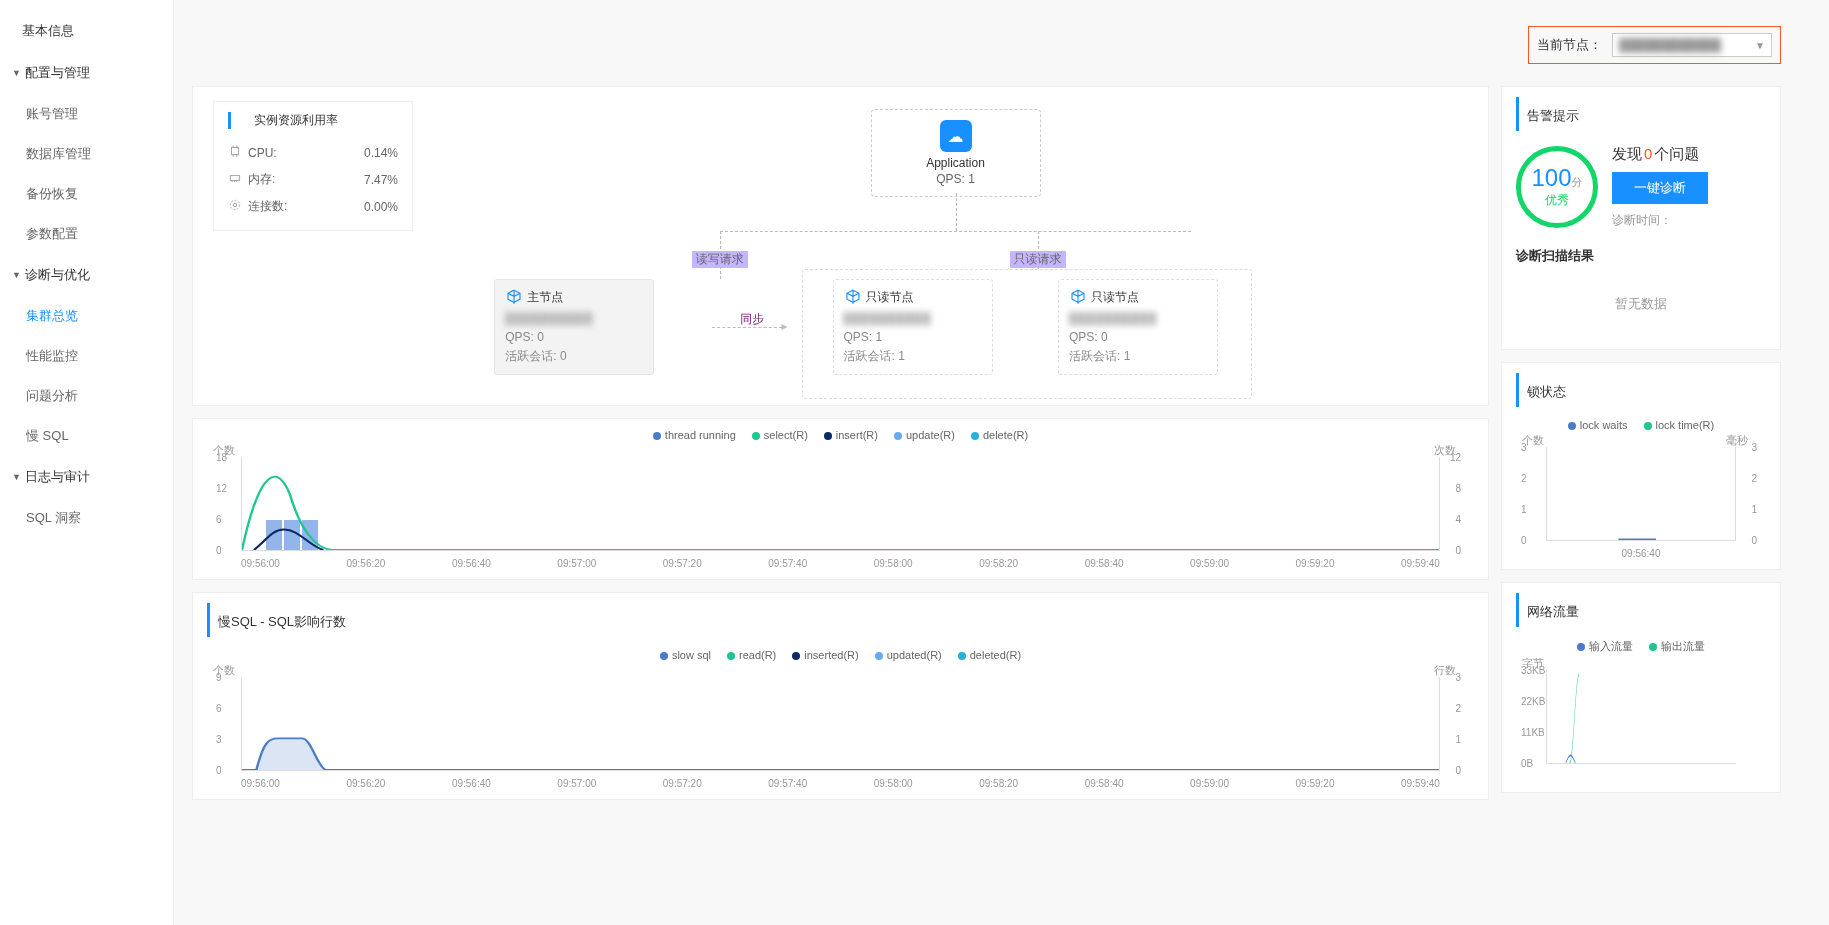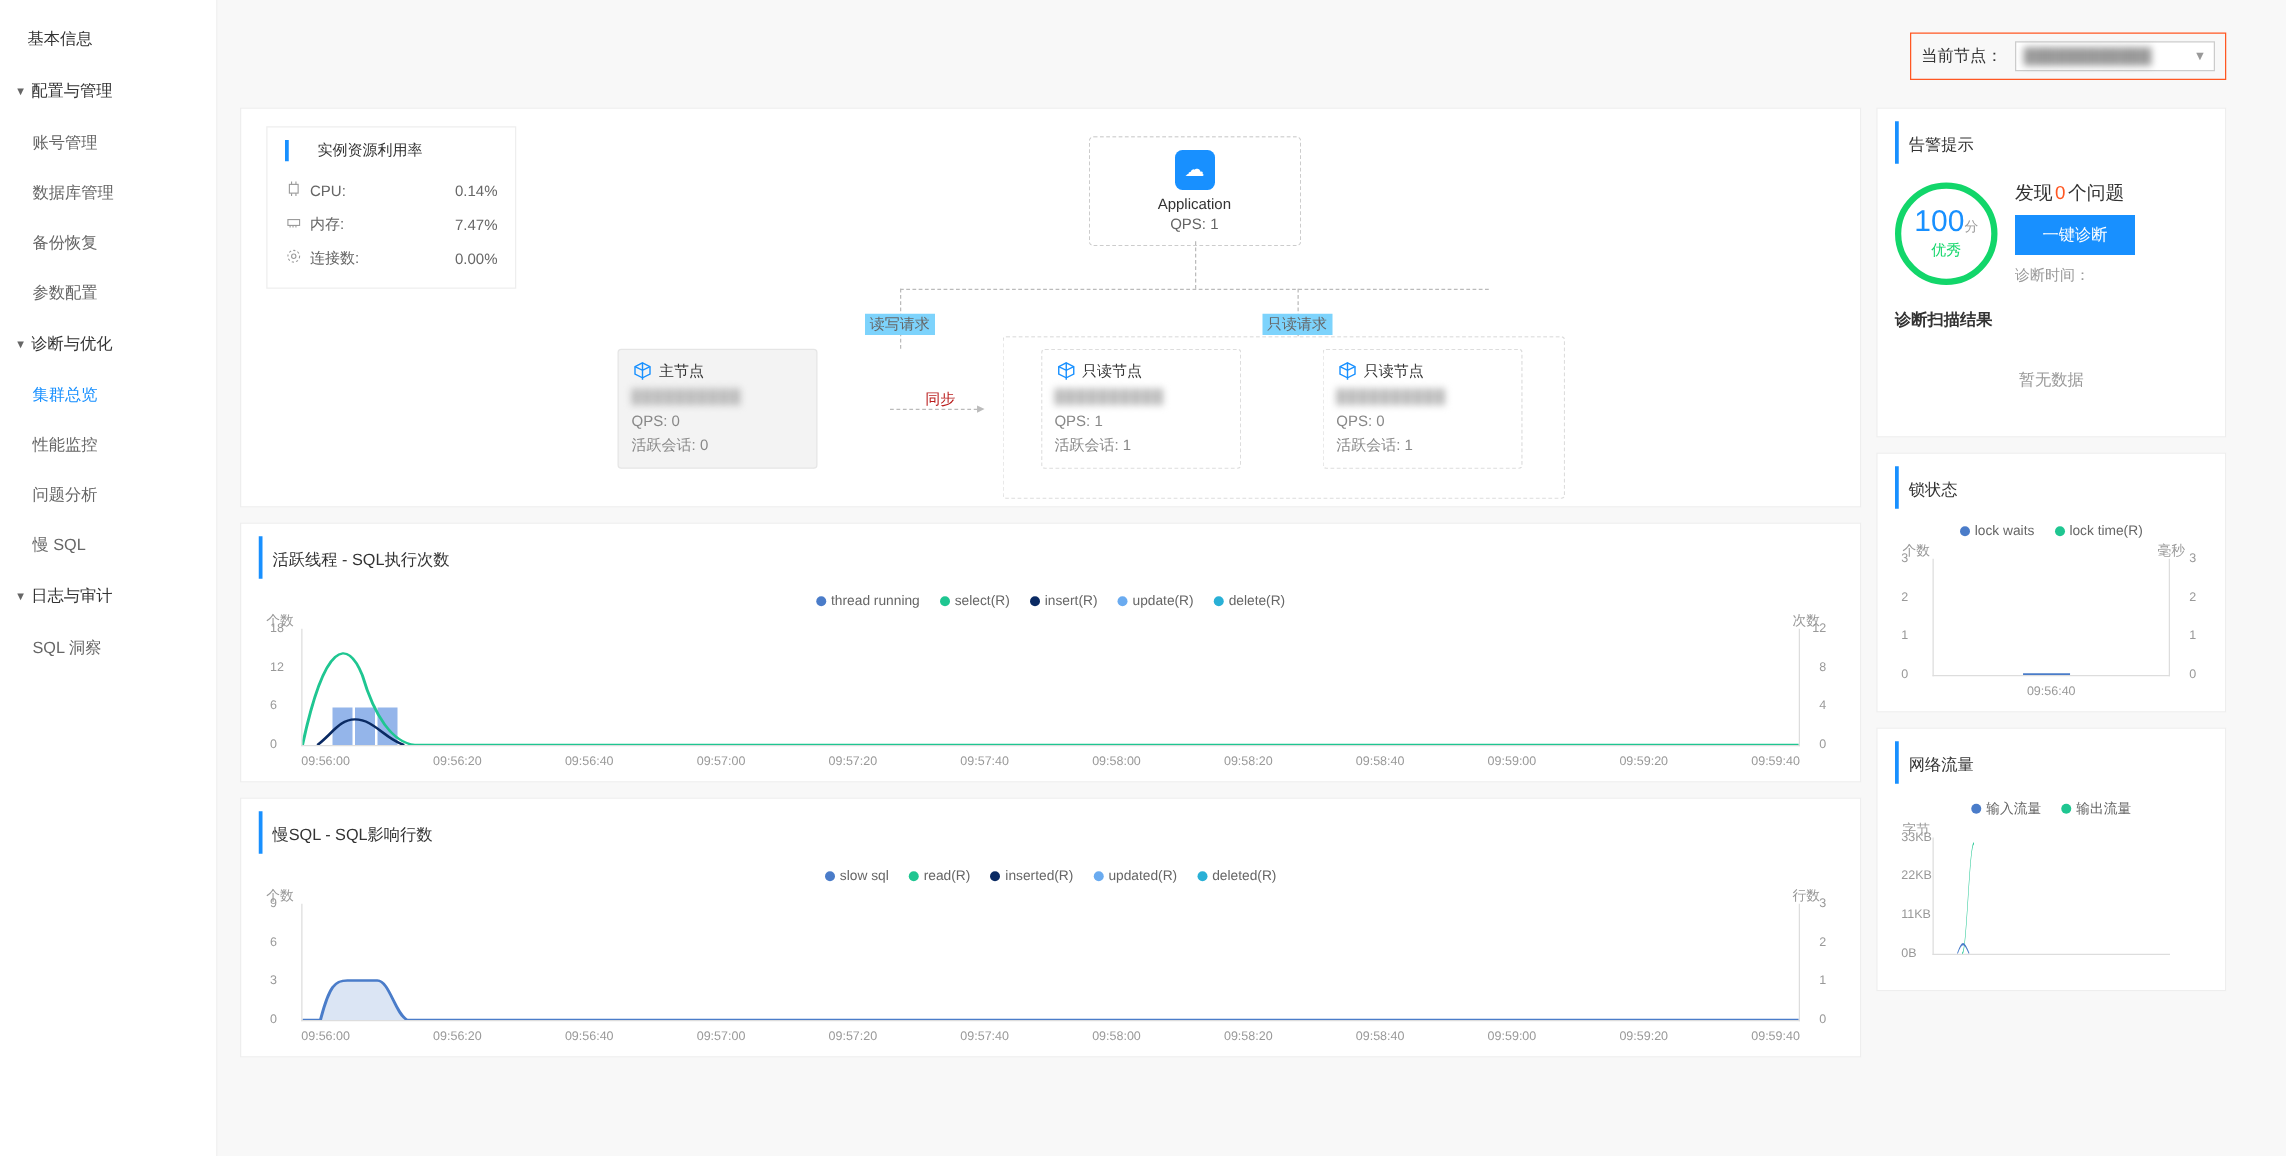--- a/index.html
+++ b/index.html
@@ -41,34 +41,34 @@
 .res-row .val { flex: 1; text-align: right; color: #666; }
 
 .topo-area { flex: 1; position: relative; }
 .app-node { position: absolute; left: 50%; top: 8px; transform: translateX(-50%); width: 170px; border: 1px dashed #ccc; border-radius: 4px; padding: 10px; text-align: center; font-size: 12px; color: #666; }
 .app-icon { width: 32px; height: 32px; background: #1890ff; border-radius: 6px; margin: 0 auto 4px; display: flex; align-items: center; justify-content: center; color: #fff; font-size: 16px; }
 .app-name { color: #333; margin-bottom: 2px; }
 
 .line-v { position: absolute; left: 50%; width: 0; border-left: 1px dashed #bbb; }
 .line-h { position: absolute; height: 0; border-top: 1px dashed #bbb; }
 .line-v.v1 { top: 92px; height: 38px; }
-.route-label { position: absolute; font-size: 12px; color: #666; background: #7dd3fc; padding: 0 4px; }
+.route-label { position: absolute; font-size: 12px; color: #666; background: #c4b5fd; padding: 0 4px; }
 .route-rw { left: 27%; top: 150px; transform: translateX(-50%); }
 .route-ro { left: 58%; top: 150px; transform: translateX(-50%); }
 
 .node-box { position: absolute; width: 160px; border: 1px solid #e5e5e5; border-radius: 3px; padding: 8px 10px; font-size: 12px; color: #888; background: #fff; }
 .node-box.master { background: #f3f3f3; left: 5%; top: 178px; }
 .node-box.ro1 { left: 38%; top: 178px; border-style: dashed; }
 .node-box.ro2 { left: 60%; top: 178px; border-style: dashed; }
 .node-box.ro1, .node-box.ro2 { border-color: #ddd; }
 .node-head { display: flex; align-items: center; gap: 4px; margin-bottom: 6px; color: #333; }
 .node-ico { width: 18px; height: 18px; color: #1890ff; }
 .node-id { filter: blur(3px); color: #bbb; margin-bottom: 4px; font-size: 11px; letter-spacing: 1px; }
 .node-stat { line-height: 1.6; }
-.sync-label { position: absolute; left: 29%; top: 210px; font-size: 12px; color: #b91c1c; }
+.sync-label { position: absolute; left: 29%; top: 210px; font-size: 12px; color: #701a75; }
 .sync-arrow { position: absolute; left: 26.2%; top: 226px; width: 70px; height: 0; border-top: 1px dashed #bbb; }
 .sync-arrow::after { content: "▸"; position: absolute; right: -6px; top: -9px; color: #bbb; font-size: 12px; }
 
 .ro-container { position: absolute; left: 35%; top: 168px; width: 450px; height: 130px; border: 1px dashed #ddd; border-radius: 3px; }
 
 
 .alarm-panel { padding: 10px 14px 16px; }
 .alarm-row { display: flex; align-items: center; gap: 14px; margin-top: 8px; }
 .score-circle { width: 82px; height: 82px; border: 5px solid #12d66a; border-radius: 50%; display: flex; flex-direction: column; align-items: center; justify-content: center; }
 .score-num { font-size: 24px; color: #1890ff; line-height: 1; }
@@ -236,21 +236,20 @@
                   <span>只读节点</span>
                 </div>
               <div class="node-id">██████████</div>
               <div class="node-stat">QPS: 0</div>
               <div class="node-stat">活跃会话: 1</div>
             </div>
           </div>
         </div>
 
         <div class="panel chart-panel">
-          <div class="panel-head-row"><span class="panel-title">活跃线程 - SQL执行次数</span></div>
           <div class="legend" id="legend-active"><span><i class="dot" style="background:#4a7cc9"></i>thread running</span><span><i class="dot" style="background:#1fc691"></i>select(R)</span><span><i class="dot" style="background:#0a2a63"></i>insert(R)</span><span><i class="dot" style="background:#6aabf0"></i>update(R)</span><span><i class="dot" style="background:#29b0d6"></i>delete(R)</span></div>
           <div class="chart-wrap">
             <span class="axis-label-l">个数</span>
             <span class="axis-label-r">次数</span>
             <div class="plot plot-r" id="plot-active">
               <div class="bars">
                 <div class="bar" style="height:30px"></div>
                 <div class="bar" style="height:30px"></div>
                 <div class="bar" style="height:30px"></div>
               </div>

